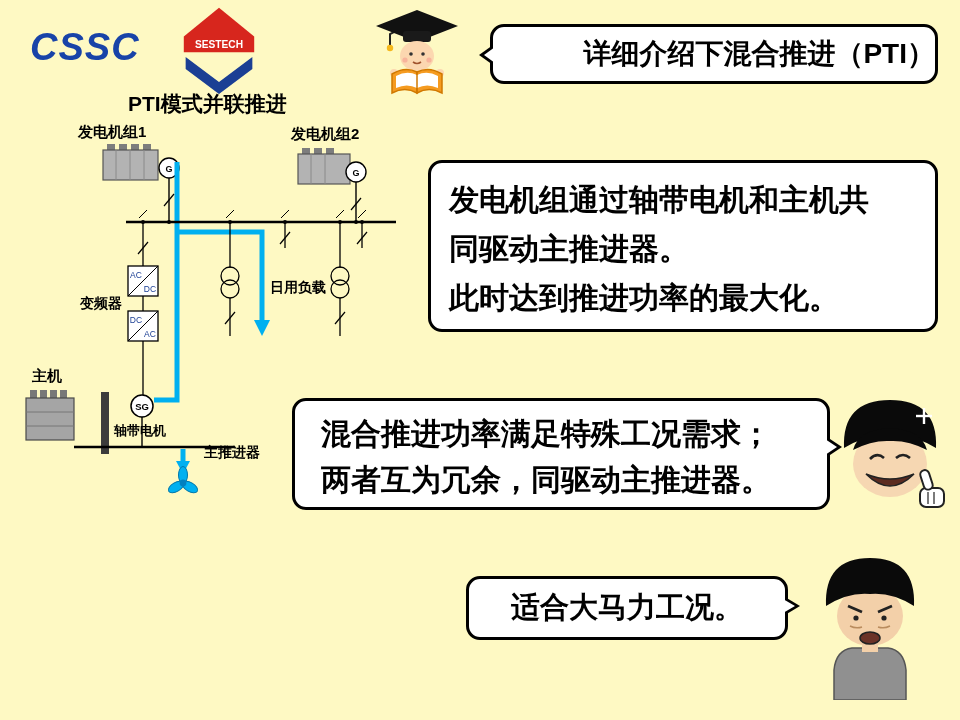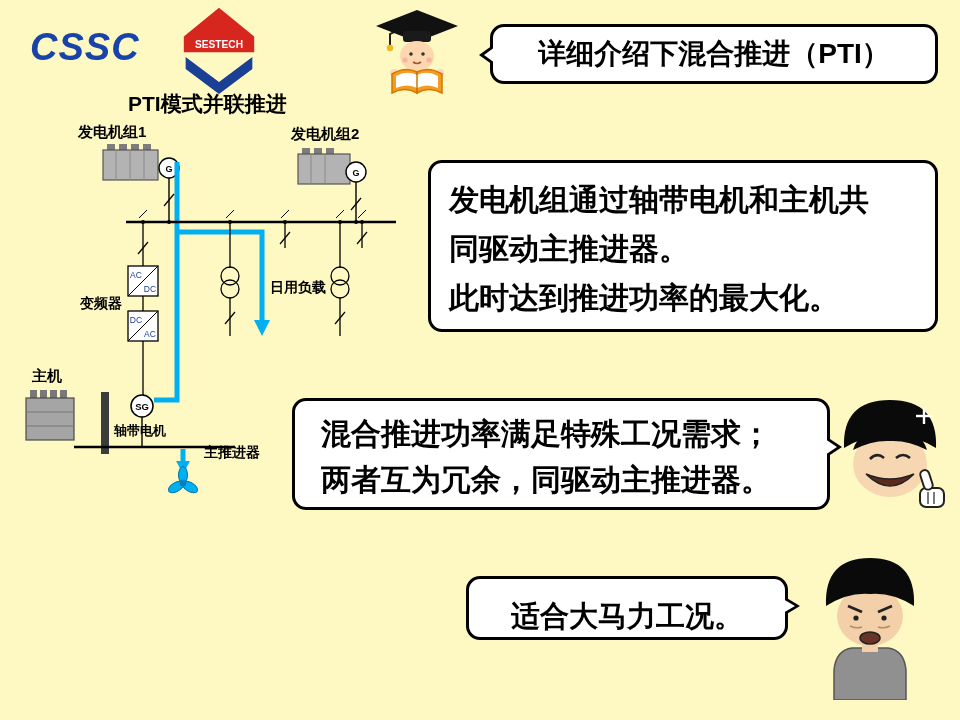--- a/index.html
+++ b/index.html
@@ -14,33 +14,33 @@
   }
   .sestech-logo { left:180px; top:6px; }
   .student-icon { left:370px; top:4px; }
 
   .bubble {
     position:absolute; border:3px solid #000; border-radius:14px; background:#fff;
     font-weight:bold; color:#000;
   }
   .bubble-intro {
     left:490px; top:24px; width:448px; height:60px;
-    display:flex; align-items:center; justify-content:center; font-size:28px;
+    display:flex; align-items:center; justify-content:flex-end; font-size:28px;
   }
   .bubble-main {
     left:428px; top:160px; width:510px; height:172px; padding:12px 18px;
     font-size:30px; line-height:49px;font-family:Liberation Serif, serif;
   }
   .bubble-hybrid {
     left:292px; top:398px; width:538px; height:112px; padding:10px 26px;
     font-size:30px; line-height:46px;
   }
   .bubble-fit {
     left:466px; top:576px; width:322px; height:64px;
-    display:flex; align-items:flex-end; justify-content:center; font-size:29px;
+    display:flex; align-items:center; justify-content:center; font-size:29px;
   }
 
   .tail { position:absolute; width:0; height:0; }
   .tail-left-outer { left:-14px; top:18px; border-top:10px solid transparent; border-bottom:10px solid transparent; border-right:14px solid #000; }
   .tail-left-inner { left:-9px; top:20px; border-top:8px solid transparent; border-bottom:8px solid transparent; border-right:11px solid #fff; }
   .tail-right-outer { right:-15px; top:36px; border-top:10px solid transparent; border-bottom:10px solid transparent; border-left:15px solid #000; }
   .tail-right-inner { right:-10px; top:38px; border-top:8px solid transparent; border-bottom:8px solid transparent; border-left:12px solid #fff; }
   .tail-fit-outer { right:-15px; top:18px; border-top:9px solid transparent; border-bottom:9px solid transparent; border-left:15px solid #000; }
   .tail-fit-inner { right:-10px; top:20px; border-top:7px solid transparent; border-bottom:7px solid transparent; border-left:12px solid #fff; }
 

